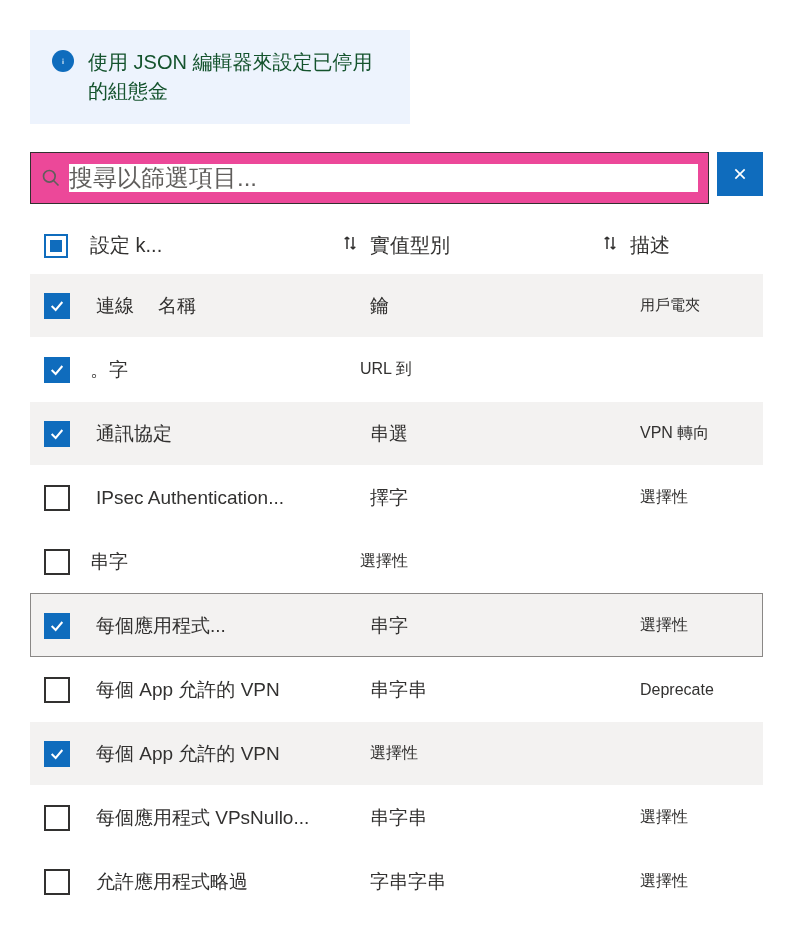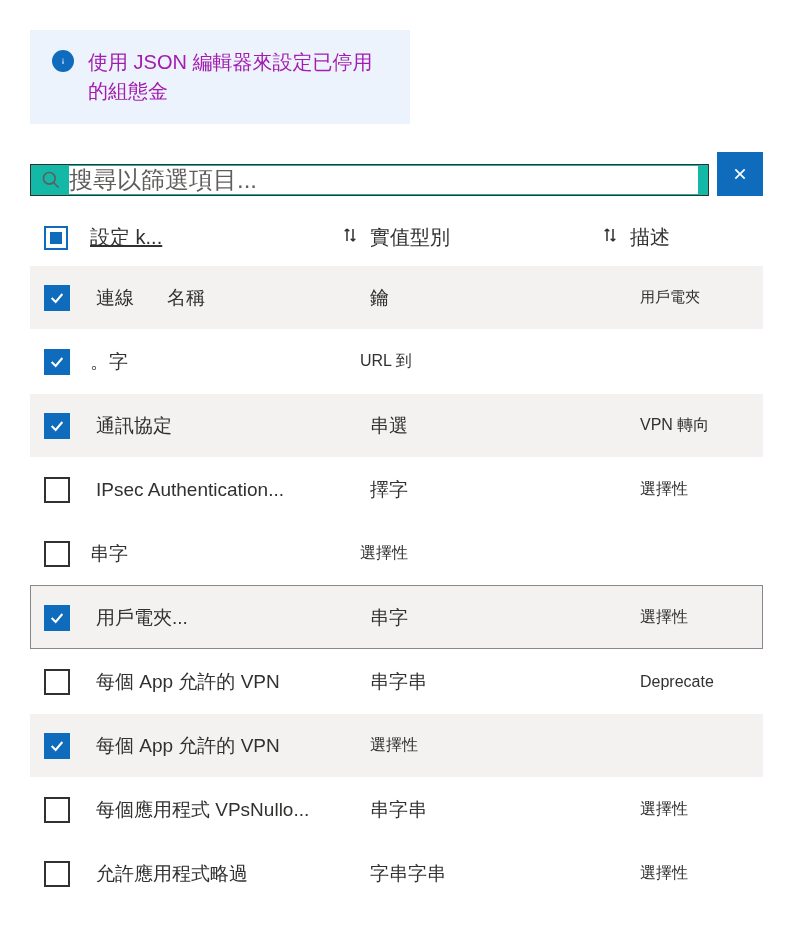--- a/index.html
+++ b/index.html
@@ -38,38 +38,37 @@
   margin-top: 2px;
 }
 .info-icon-circle svg {
   width: 12px;
   height: 12px;
   fill: #ffffff;
 }
 .info-text {
   font-size: 20px;
   line-height: 1.45;
-  color: #a21caf;
+  color: #14532d;
 }
 
 
 .search-row {
   display: flex;
   align-items: stretch;
   margin-bottom: 14px;
 }
 .search-box {
   flex: 1;
   display: flex;
   align-items: center;
   border: 1px solid #323130;
-  background: #14b8a6;
-  height: 32px;
+  background: #ec4899;
+  height: 52px;
   padding: 0 10px;
-  margin-top: 12px;
 }
 .search-icon {
   width: 20px;
   height: 20px;
   margin-right: 8px;
   display: flex;
   align-items: center;
   justify-content: center;
 }
 .search-icon svg {
@@ -113,21 +112,20 @@
   align-items: center;
   justify-content: flex-start;
   padding-left: 14px;
 }
 .col-setting {
   flex: 0 0 240px;
   display: flex;
   align-items: flex-end;
   gap: 10px;
   font-size: 20px;
-  text-decoration: underline;
 }
 .col-sort {
   width: 40px;
   display: flex;
   align-items: center;
   justify-content: center;
 }
 .col-type {
   flex: 0 0 220px;
   display: flex;
@@ -205,21 +203,21 @@
   padding-left: 6px;
   font-size: 19px;
   white-space: nowrap;
   overflow: hidden;
 }
 .row-setting-cell .setting-main {
   display: inline-block;
 }
 .row-setting-cell .setting-extra {
   display: inline-block;
-  margin-left: 33px;
+  margin-left: 24px;
 }
 .row-type-cell {
   flex: 0 0 270px;
   font-size: 19px;
 }
 .row-desc-cell {
   flex: 1;
   font-size: 16px;
   white-space: nowrap;
   overflow: hidden;
@@ -342,21 +340,21 @@
       <div class="row-desc-cell">選擇性</div>
     </div>
     <div class="row alt highlight">
       <div class="col-check">
         <div class="checkbox checked">
           <svg viewBox="0 0 24 24">
             <polyline points="4,12 10,18 20,6"></polyline>
           </svg>
         </div>
       </div>
-      <div class="row-setting-cell"><span class="setting-main">用戶電夾...</span></div>
+      <div class="row-setting-cell"><span class="setting-main">每個應用程式...</span></div>
       <div class="row-type-cell">串字</div>
       <div class="row-desc-cell">選擇性</div>
     </div>
     <div class="row">
       <div class="col-check">
         <div class="checkbox"></div>
       </div>
       <div class="row-setting-cell"><span class="setting-main">每個 App 允許的 VPN</span></div>
       <div class="row-type-cell">串字串</div>
       <div class="row-desc-cell">Deprecate</div>

